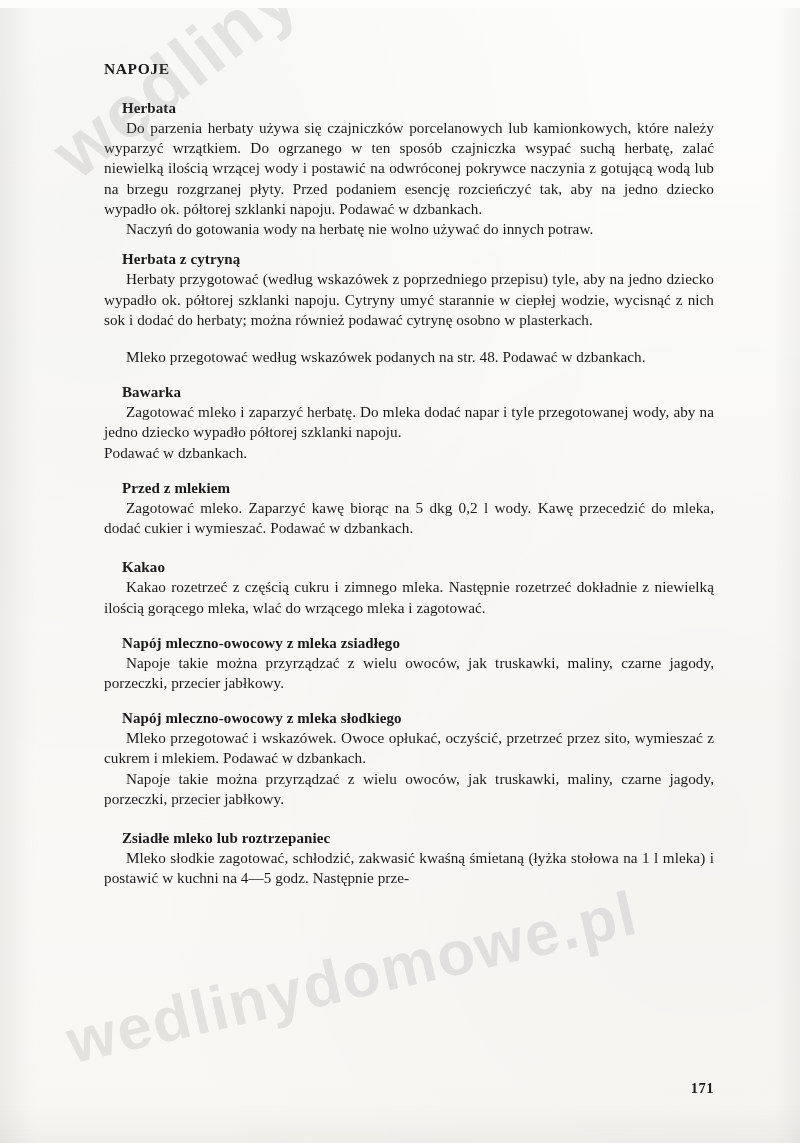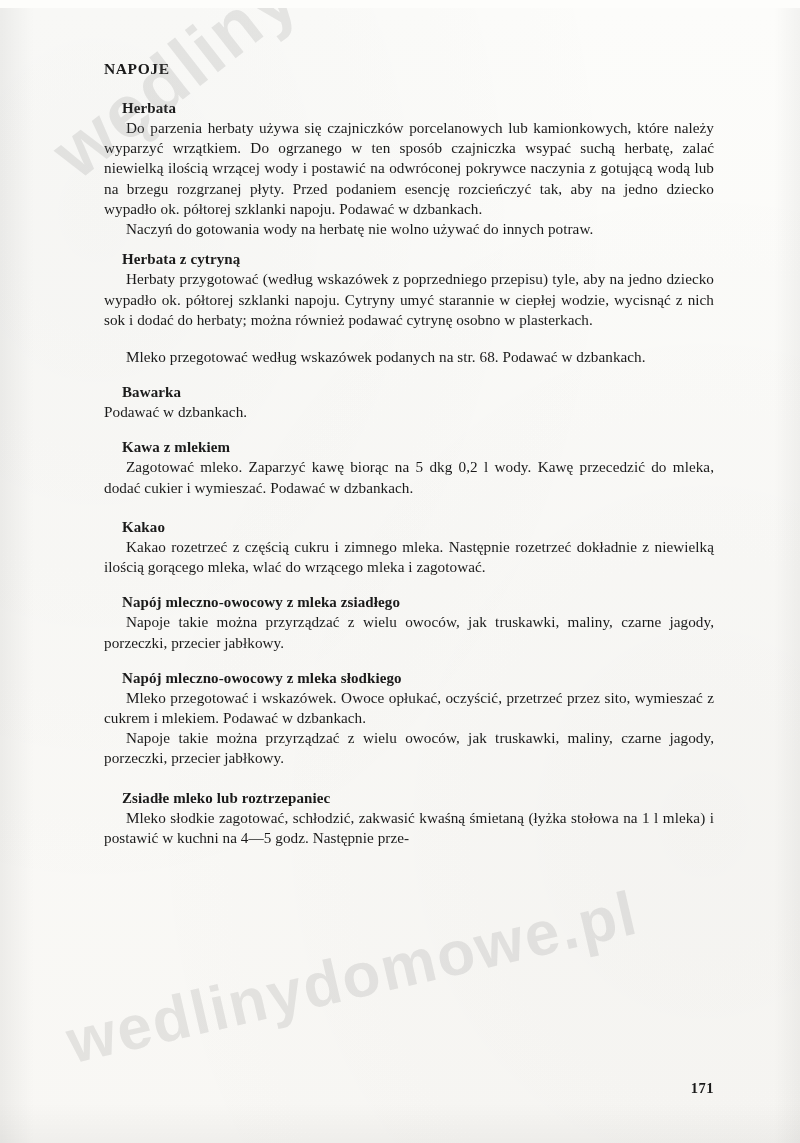--- a/index.html
+++ b/index.html
@@ -138,34 +138,35 @@
     <div class="gap-s"></div>
 
     <div class="section">
       <h2 class="section-title">Herbata z cytryną</h2>
       <p class="para">Herbaty przygotować (według wskazówek z poprzedniego przepisu) tyle, aby na jedno dziecko wypadło ok. półtorej szklanki napoju. Cytryny umyć starannie w ciepłej wodzie, wycisnąć z nich sok i dodać do herbaty; można również podawać cytrynę osobno w plasterkach.</p>
     </div>
 
     <div class="gap-m"></div>
 
     <div class="section">
-      <p class="para">Mleko przegotować według wskazówek podanych na str. 68. Podawać w dzbankach.</p>
+      <p class="para">Mleko przegotować według wskazówek podanych na str. 48. Podawać w dzbankach.</p>
     </div>
 
     <div class="gap-m"></div>
 
     <div class="section">
       <h2 class="section-title">Bawarka</h2>
+      <p class="para">Zagotować mleko i zaparzyć herbatę. Do mleka dodać napar i tyle przegotowanej wody, aby na jedno dziecko wypadło półtorej szklanki napoju.</p>
       <p class="para noindent">Podawać w dzbankach.</p>
     </div>
 
     <div class="gap-m"></div>
 
     <div class="section">
-      <h2 class="section-title">Kawa z mlekiem</h2>
+      <h2 class="section-title">Przed z mlekiem</h2>
       <p class="para">Zagotować mleko. Zaparzyć kawę biorąc na 5 dkg 0,2 l wody. Kawę przecedzić do mleka, dodać cukier i wymieszać. Podawać w dzbankach.</p>
     </div>
 
     <div class="gap-l"></div>
 
     <div class="section">
       <h2 class="section-title">Kakao</h2>
       <p class="para">Kakao rozetrzeć z częścią cukru i zimnego mleka. Następnie rozetrzeć dokładnie z niewielką ilością gorącego mleka, wlać do wrzącego mleka i zagotować.</p>
     </div>
 

